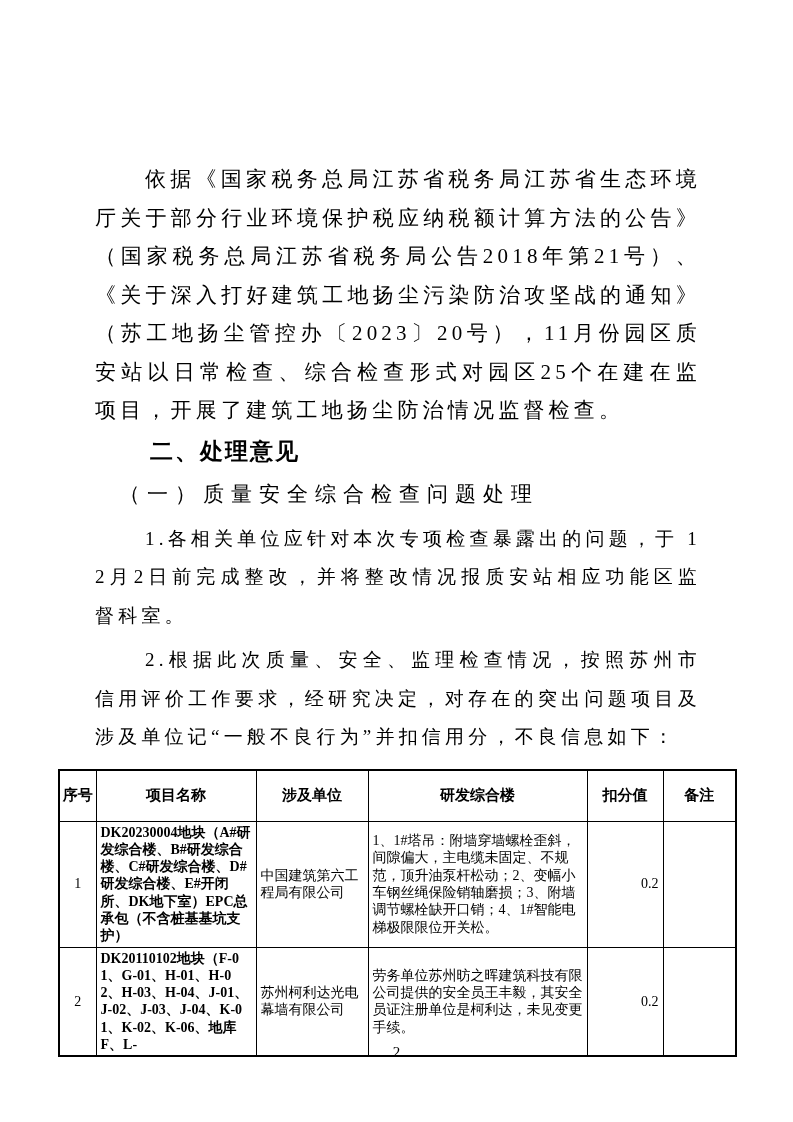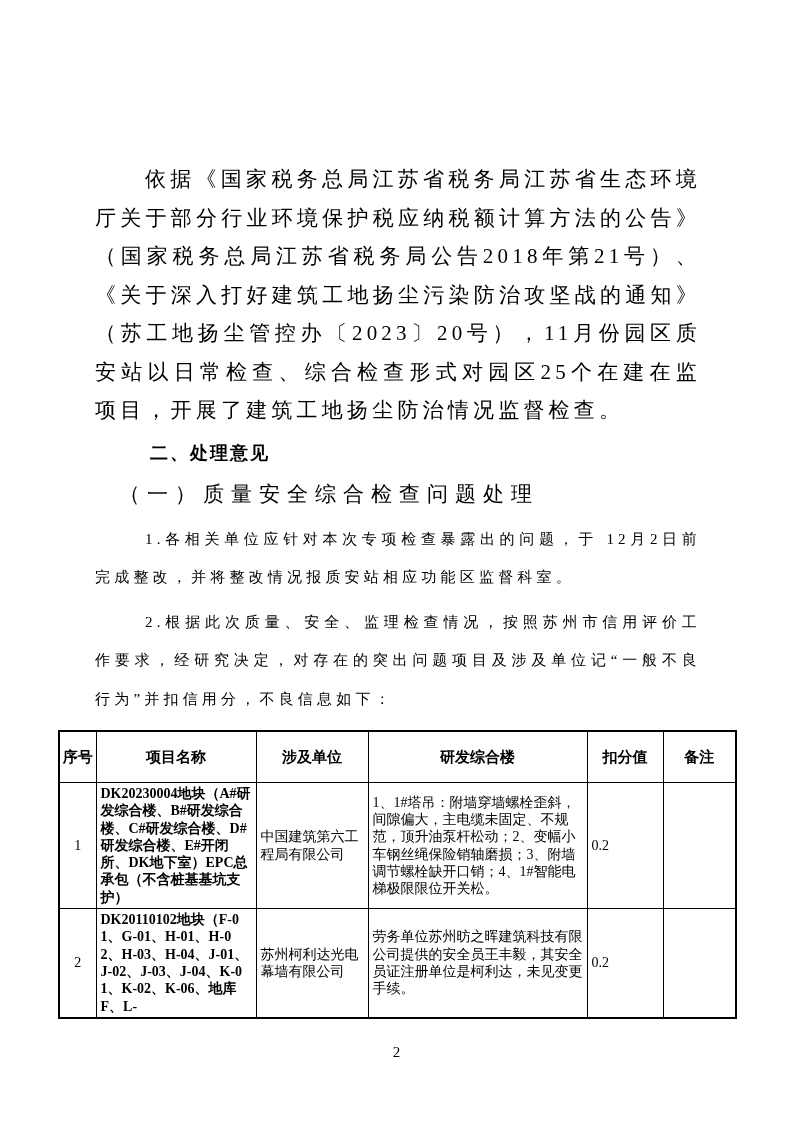--- a/index.html
+++ b/index.html
@@ -26,36 +26,36 @@
     margin: 0;
     font-size: 21px;
     line-height: 38.5px;
     letter-spacing: 4.2px;
     text-align: justify;
     text-indent: 50px;
     word-break: break-all;
   }
   .h2 {
     margin: 4px 0 0 55px;
-    font-family: Liberation Serif, serif;
+    font-family: Liberation Mono, monospace;
     font-weight: bold;
-    font-size: 18px;
+    font-size: 23px;
     line-height: 38px;
     letter-spacing: 2px;
   }
   .h3 {
     margin: 2px 0 0 24px;
     font-size: 21px;
     line-height: 40px;
     letter-spacing: 7px;
     font-weight: normal;
   }
   .item-para {
     margin: 6px 0 0 0;
-    font-size: 15px;
+    font-size: 19px;
     line-height: 38.5px;
     letter-spacing: 4.2px;
     text-align: justify;
     text-indent: 50px;
     word-break: break-all;
   }
   .table-title {
     margin: 14px 0 0 -37px;
     width: 677px;
     text-align: center;
@@ -91,21 +91,21 @@
     font-size: 14px;
     line-height: 17.3px;
     vertical-align: middle;
     padding: 2px 4px;
     word-break: break-all;
   }
   td.c-index   { text-align: center; }
   td.c-project { text-align: left; padding-left: 8px; padding-right: 6px; font-weight: bold; }
   td.c-unit    { text-align: left; padding-left: 12px; padding-right: 8px; }
   td.c-behavior{ text-align: left; padding-left: 10px; padding-right: 8px; }
-  td.c-deduct  { text-align: left; }
+  td.c-deduct  { text-align: right; }
   td.c-remark  { text-align: center; }
   tr.row-1 td { height: 104px; }
   tr.row-2 td { height: 86px; }
   .page-number {
     position: absolute;
     left: 0;
     top: 1044px;
     width: 793px;
     text-align: center;
     font-size: 15px;

